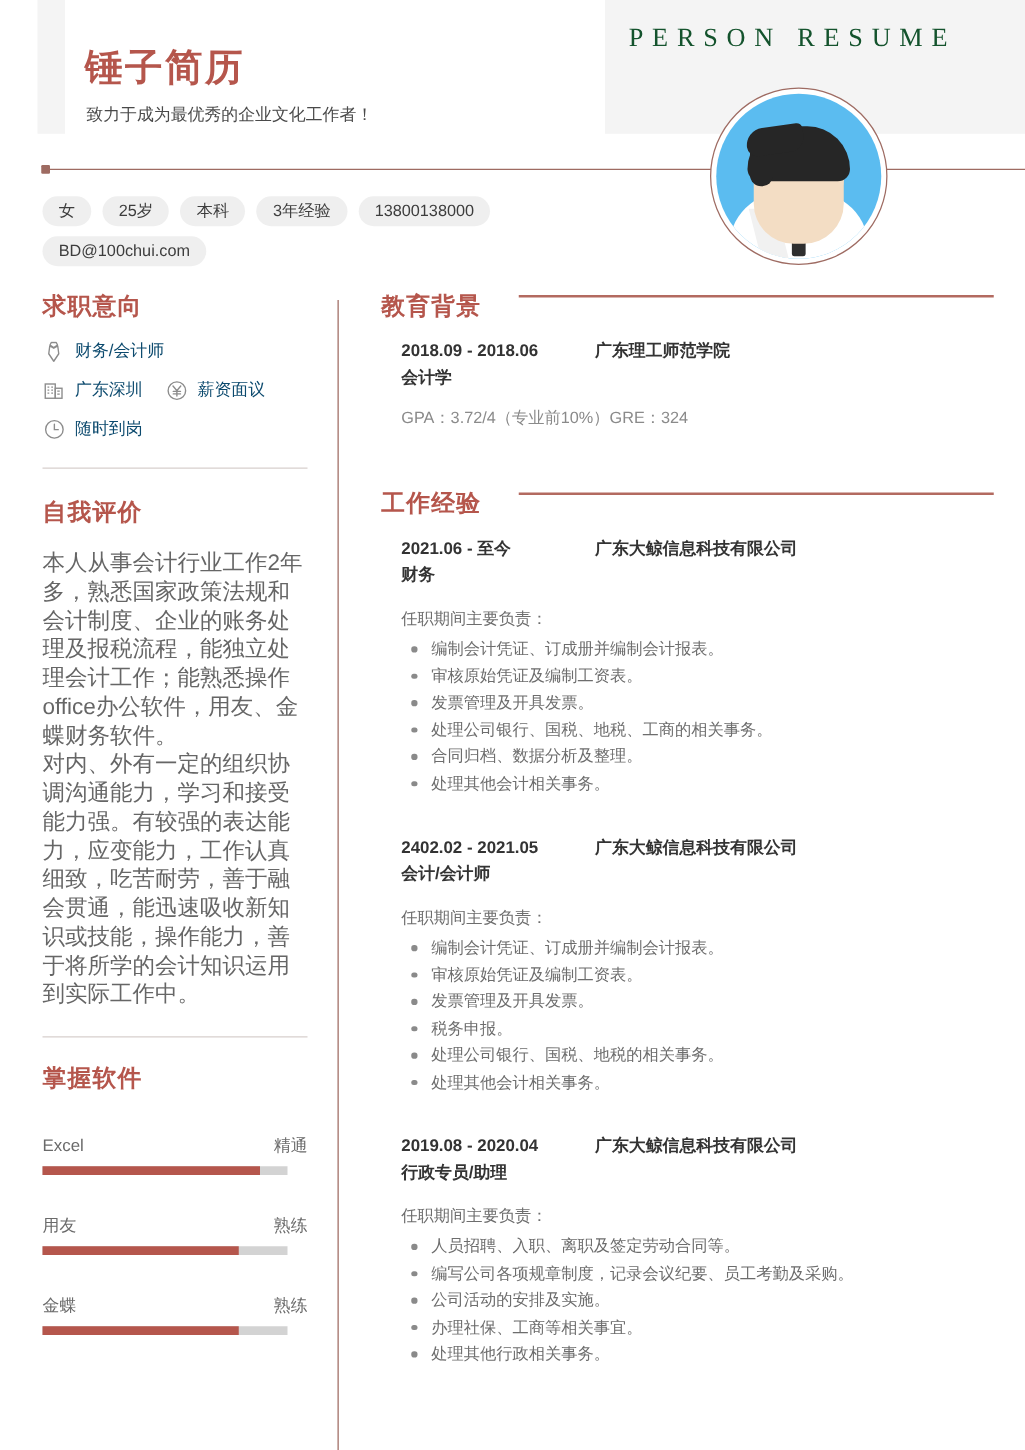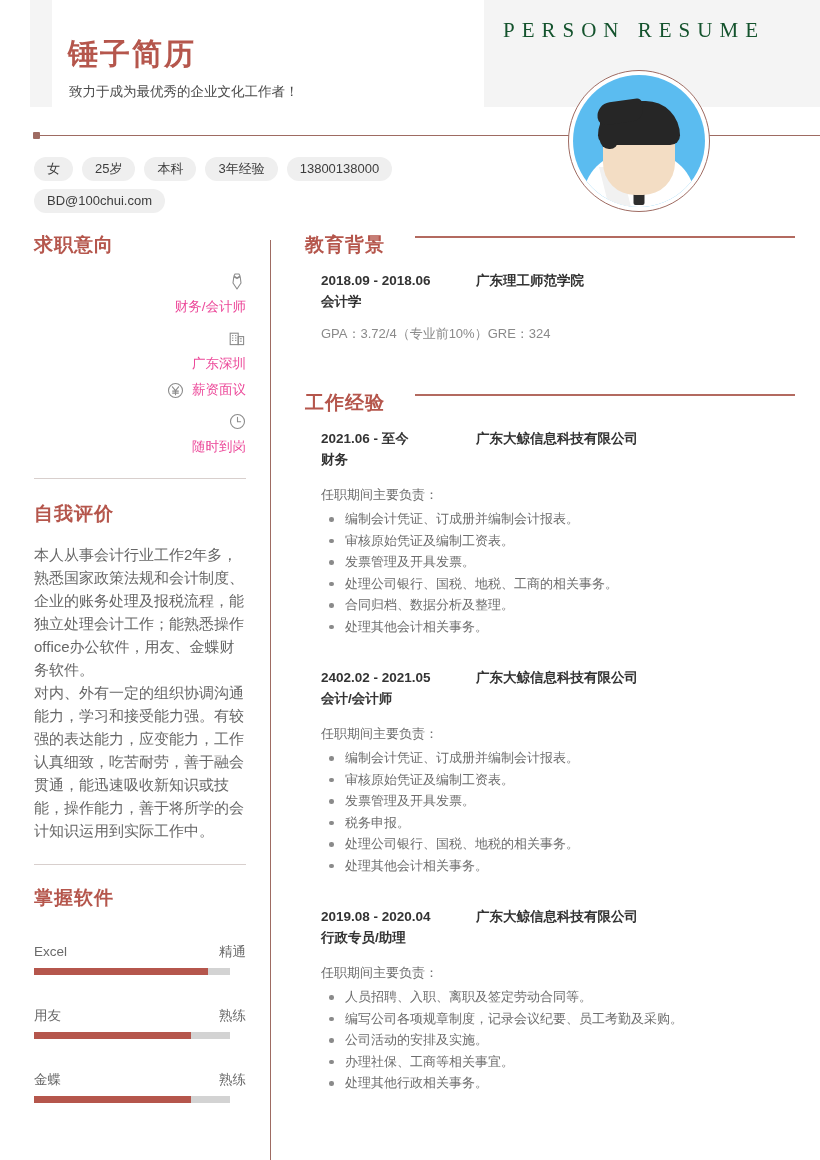--- a/index.html
+++ b/index.html
@@ -90,30 +90,30 @@
 
   
   .sec-title {
     font-size:19px; font-weight:700; color:#b5564c; letter-spacing:1px;
   }
   .sec-head-row { display:flex; }
   .sec-head-row .rule { flex:1; height:1.5px; background:#b36a60; margin-left:30px; margin-top:4px; }
 
   
   .li-list { margin-top:14px; }
-  .li-row { display:flex; align-items:flex-end; gap:8px; margin-bottom:13px; color:#ec4899; font-size:13.5px;flex-direction:column; }
+  .li-row { display:flex; align-items:flex-end; gap:8px; margin-bottom:13px; color:#0c4a6e; font-size:13.5px; }
   .li-row .ic { width:18px; height:18px; flex:0 0 18px; display:flex; align-items:center; justify-content:center; }
   .li-row .ic svg { display:block; }
   .li-pair { display:flex; align-items:center; gap:8px; }
 
   .hr-soft { height:1px; background:#d8cfcd; margin:22px 0 0 0; width:212px; }
 
   
   .eval { margin-top:16px; }
-  .eval p { font-size:15px; line-height:23px; color:#666; }
+  .eval p { font-size:18px; line-height:23px; color:#666; }
 
   
   .skills { margin-top:14px; }
   .skill { margin-bottom:18px; }
   .skill-top { display:flex; justify-content:space-between; align-items:baseline; font-size:13.5px; color:#6a6a6a; margin-bottom:7px;margin-top:32px; }
   .bar-bg { width:196px; height:7px; background:#d3d3d3; }
   .bar-fg { height:7px; background:#b5564c; }
 
   
   .entry { margin-top:12px;margin-left:16px; }

